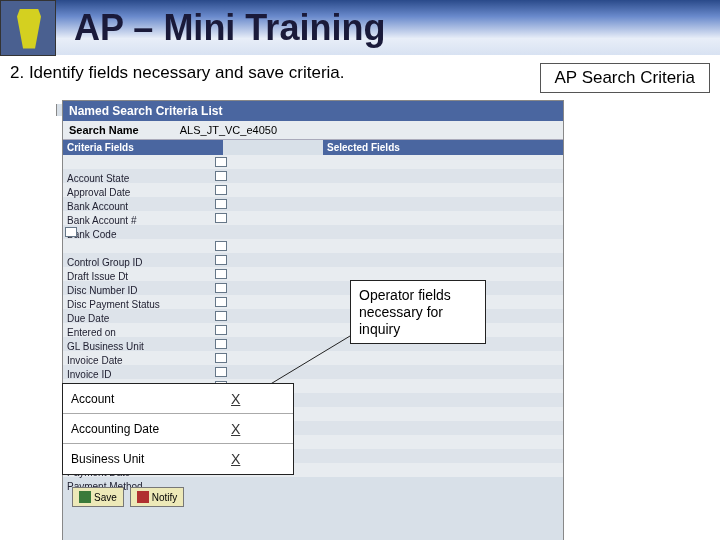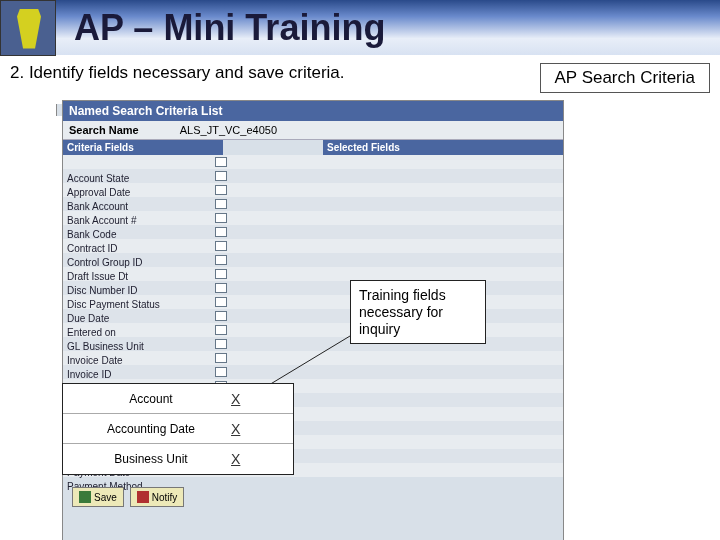--- a/index.html
+++ b/index.html
@@ -118,21 +118,20 @@
     top: 383px;
     width: 232px;
   }
   .popout .prow {
     display: flex;
     align-items: center;
     height: 30px;
     border-bottom: 1px solid #aaa;
     font-size: 12px;
     padding-left: 8px;
-    text-align: center;
   }
   .popout .prow:last-child { border-bottom: none; }
   .popout .plabel { width: 160px; }
   .popout .x {
     font-size: 14px;
     text-decoration: underline;
     color: #333;
   }
   .buttons-row {
     position: absolute;
@@ -221,21 +220,20 @@
       </div>
       <div class="frow">
         <div class="flabel">Bank Account #</div>
         <div class="fchk"></div>
       </div>
       <div class="frow">
         <div class="flabel">Bank Code</div>
         <div class="fchk"></div>
       </div>
       <div class="frow">
-        <div class="flabel">Contract ID</div>
         <div class="fchk"></div>
       </div>
       <div class="frow">
         <div class="flabel">Control Group ID</div>
         <div class="fchk"></div>
       </div>
       <div class="frow">
         <div class="flabel">Draft Issue Dt</div>
         <div class="fchk"></div>
       </div>
@@ -295,21 +293,21 @@
         <div class="flabel">Payment Date</div>
         <div class="fchk"></div>
       </div>
       <div class="frow">
         <div class="flabel">Payment Method</div>
         <div class="fchk"></div>
       </div>
     </div>
 </div>
 
-<div class="callout">Training fields necessary for inquiry</div>
+<div class="callout">Operator fields necessary for inquiry</div>
 <svg class="callout-line">
   <line x1="98" y1="6" x2="2" y2="64" stroke="#222" stroke-width="1"></line>
 </svg>
 
 <div class="popout">
   <div class="prow">
     <span class="plabel">Account</span>
     <span class="x">X</span>
   </div>
   <div class="prow">

